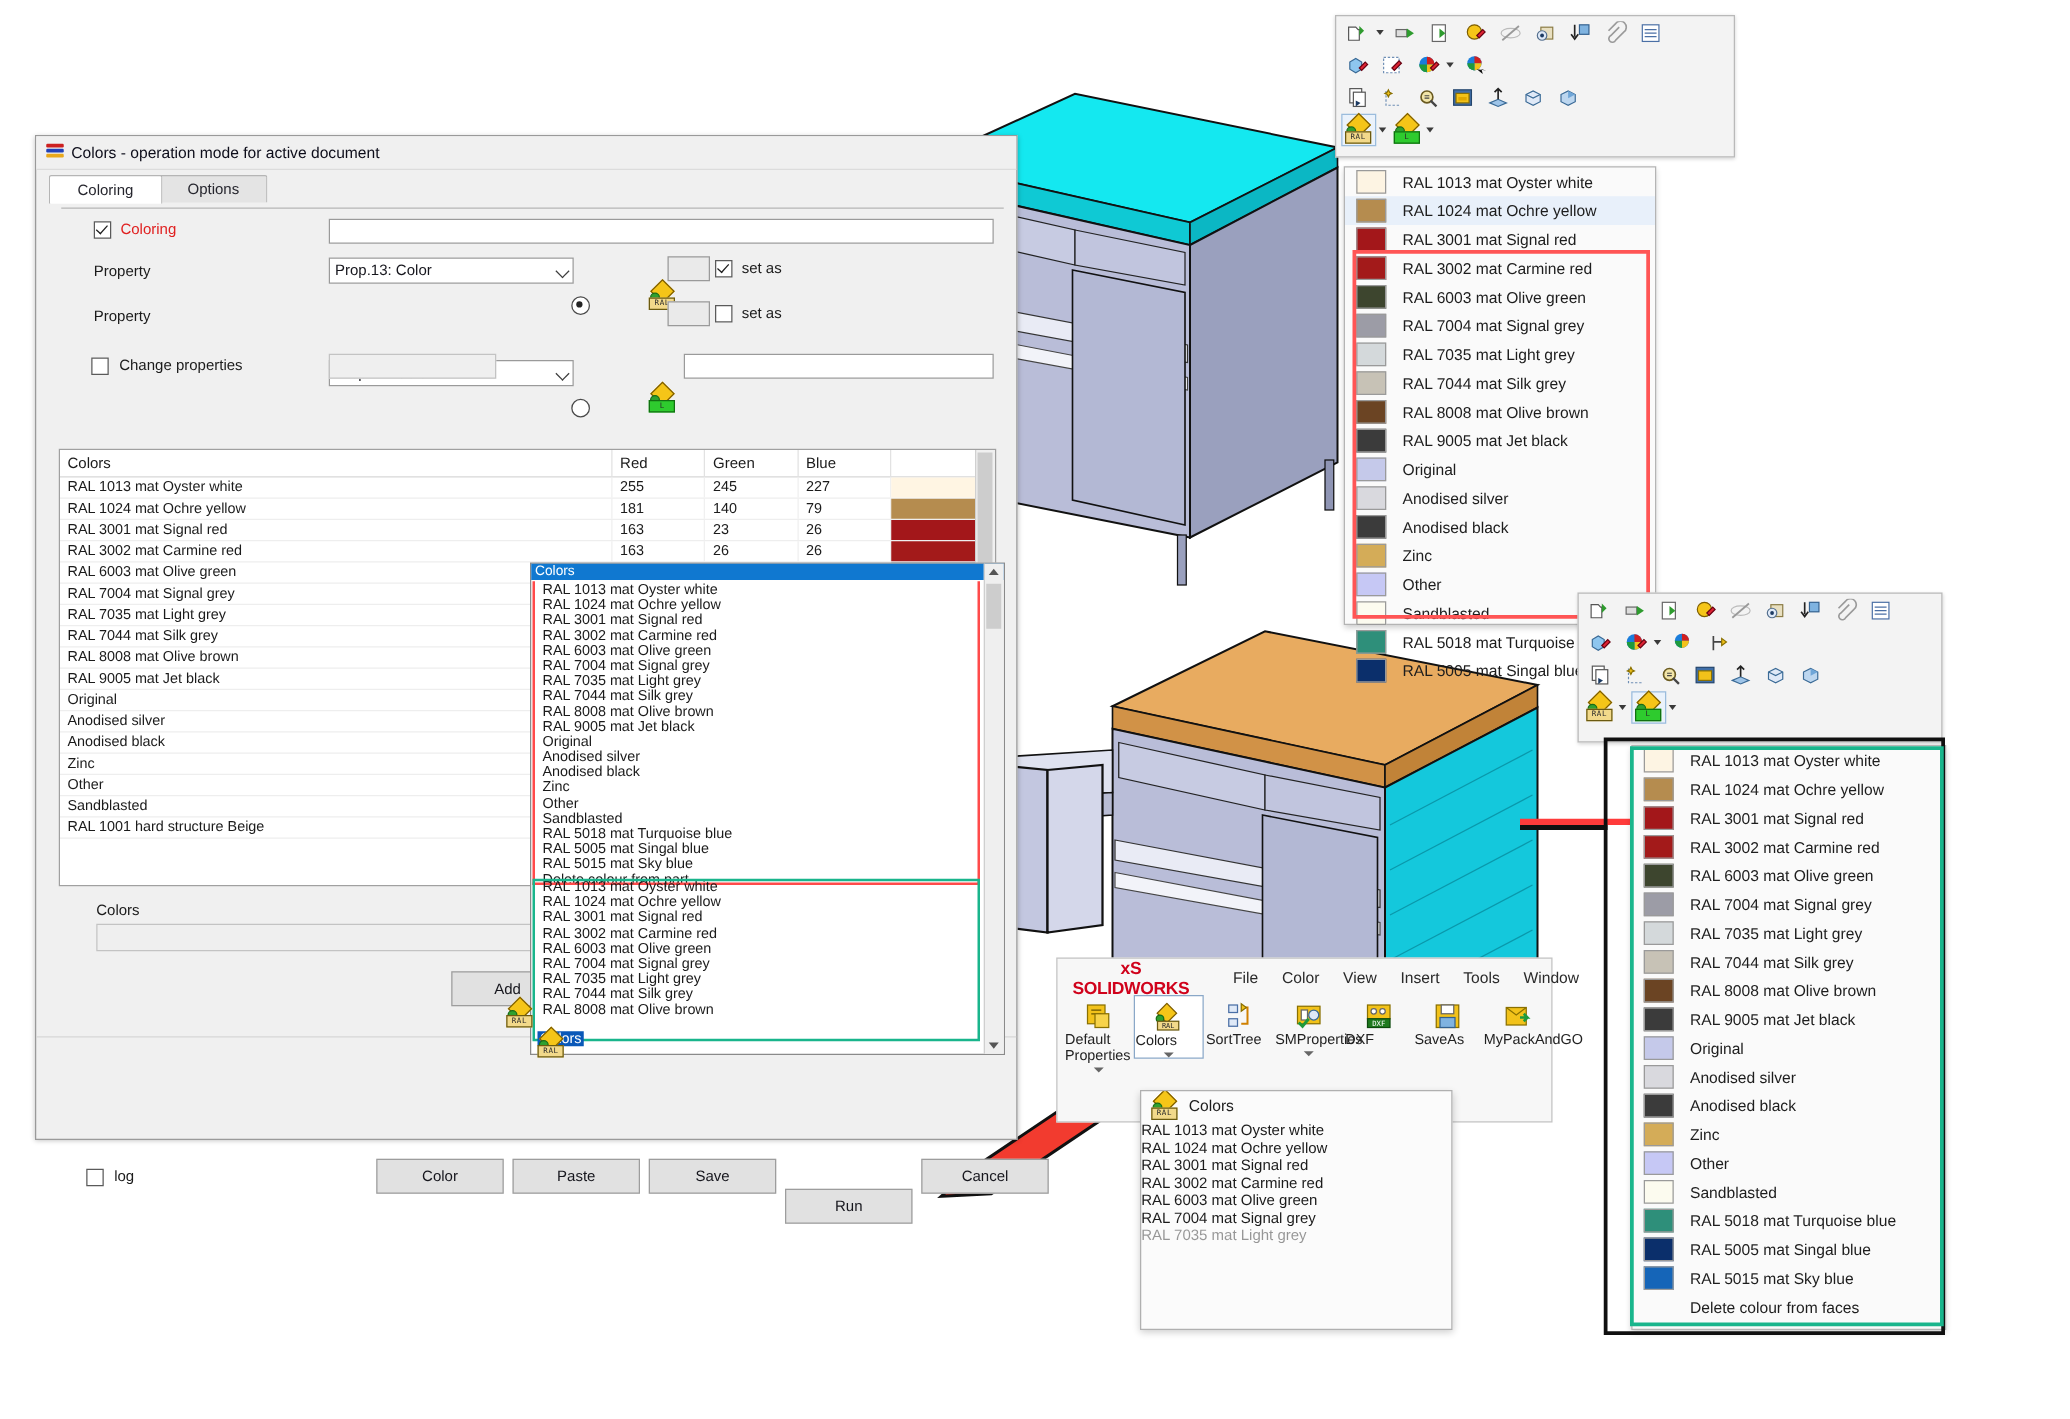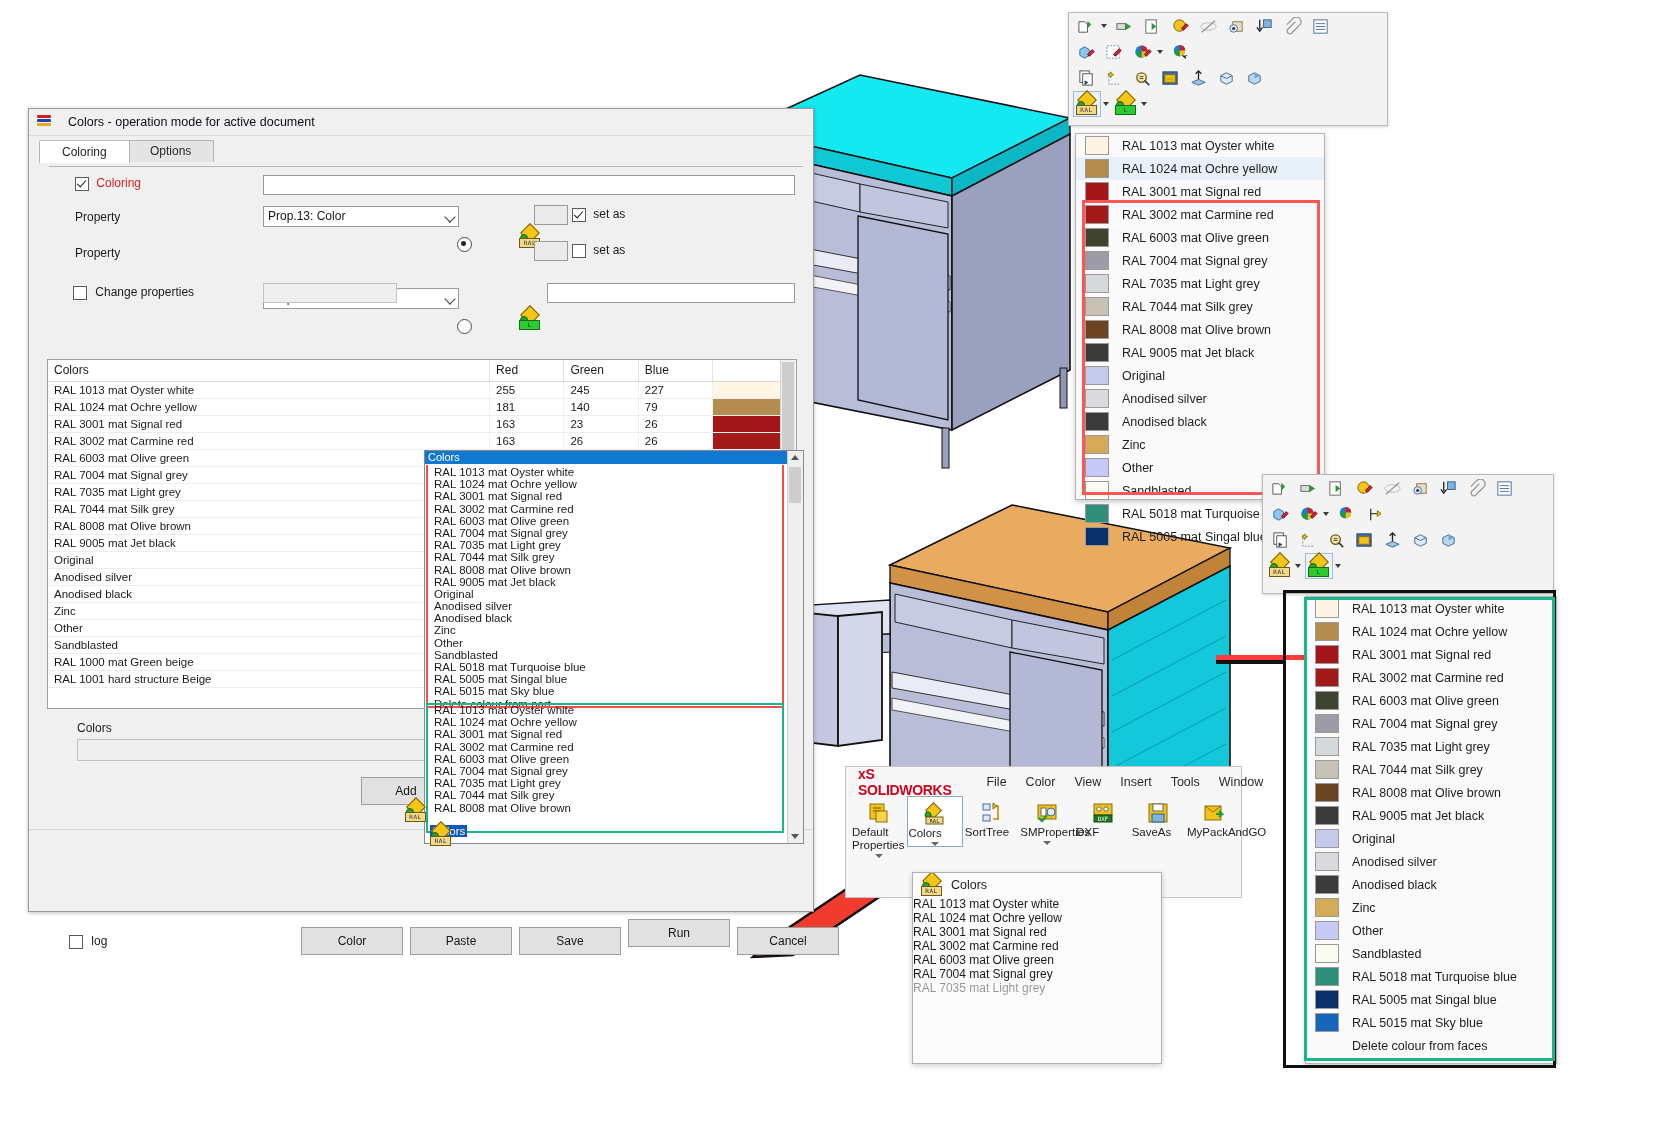--- a/index.html
+++ b/index.html
@@ -14,21 +14,21 @@
   
   #colors-dialog{
     left:28px;top:108px;width:784px;height:802px;
     background:#f0f0f0;border:1px solid #9a9a9a;
     box-shadow:0 1px 4px rgba(0,0,0,.25);
   }
   #dlg-titlebar{
     height:26px;background:#f0f0f0;display:flex;align-items:center;
     padding-left:8px;border-bottom:1px solid #dcdcdc;
   }
-  #dlg-titlebar .ttl{font-size:12.5px;color:#0d0d1a;margin-left:17px;}
+  #dlg-titlebar .ttl{font-size:12.5px;color:#0d0d1a;margin-left:6px;}
   .waves{width:14px;height:14px;position:relative;}
   .waves i{position:absolute;left:0;width:14px;height:3px;border-radius:1px;display:block;}
   .waves i:nth-child(1){top:0;background:#cc2020;}
   .waves i:nth-child(2){top:4px;background:#2040b8;}
   .waves i:nth-child(3){top:8px;background:#e8a81c;}
 
   
   #dlg-tabs{height:22px;position:relative;margin:4px 0 0 10px;}
   .tab{
     position:absolute;top:0;height:21px;line-height:21px;padding:0 22px;
@@ -117,21 +117,21 @@
 
   
   .cmenu{background:#fafafa;border:1px solid #b4b4b4;box-shadow:0 2px 5px rgba(0,0,0,.22);}
   .cmenu .ci{display:flex;align-items:center;height:23px;padding-left:9px;font-size:12.5px;color:#1d1d1d;}
   .cmenu .sw{width:22px;height:17px;border:1px solid #9a9a9a;margin-right:13px;flex:none;}
   .cmenu .lb{white-space:nowrap;}
 
   
   #sw-ribbon{left:845px;top:766px;width:395px;height:130px;background:#f7f7f7;border:1px solid #c4c4c4;}
   #sw-menu{display:flex;align-items:center;height:29px;padding-left:12px;gap:19px;font-size:12.5px;color:#2a2a2a;}
-  .sw-logo{font-weight:bold;color:#d0021b;font-size:14px;letter-spacing:-.3px;margin-right:16px;}
+  .sw-logo{font-weight:bold;color:#d0021b;font-size:14px;letter-spacing:-.3px;margin-right:16px;text-align:center;}
   #sw-cmds{display:flex;align-items:flex-start;height:62px;padding-left:6px;gap:2px;}
   .sw-cmd{width:54px;font-size:11.5px;color:#222;padding-top:4px;}
   .sw-cmd.sel{border:1px solid #8aa8c8;background:#fff;}
   .sw-cmd .ic{height:26px;display:flex;align-items:center;justify-content:center;}
   .sw-cmd .lbl{line-height:13px;}
   #sw-tabs{display:flex;align-items:center;height:22px;padding-left:6px;font-size:12px;color:#333;gap:10px;border-top:1px solid #e0e0e0;}
   .arrow-dd{width:0;height:0;border-left:4px solid transparent;border-right:4px solid transparent;border-top:4px solid #666;margin:2px auto 0;}
 
   
   #ctx-colors{left:912px;top:872px;width:248px;height:190px;background:#fbfbfb;border:1px solid #b0b0b0;box-shadow:0 2px 6px rgba(0,0,0,.2);overflow:hidden;}
@@ -409,27 +409,20 @@
             <div class="c-sw" style="background: rgb(198, 200, 245);"></div>
           </div>
           <div class="ct-row">
             <div class="c-name">Sandblasted</div>
             <div class="c-num"></div>
             <div class="c-num"></div>
             <div class="c-num"></div>
             <div class="c-sw" style="background: rgb(252, 251, 239);"></div>
           </div>
           <div class="ct-row">
-            <div class="c-name">RAL 1000 mat Green beige</div>
-            <div class="c-num"></div>
-            <div class="c-num"></div>
-            <div class="c-num"></div>
-            <div class="c-sw" style="background: rgb(197, 180, 138);"></div>
-          </div>
-          <div class="ct-row">
             <div class="c-name">RAL 1001 hard structure Beige</div>
             <div class="c-num"></div>
             <div class="c-num"></div>
             <div class="c-num"></div>
             <div class="c-sw" style="background: rgb(208, 176, 132);"></div>
           </div>
         </div>
       <div id="tbl-scroll">
           <div class="thumb"></div>
         </div>
@@ -445,21 +438,21 @@
     <div class="abs" style="left:0;right:0;top:670px;height:1px;background:#d6d6d6;"></div>
 
     
     <span class="abs" style="left:40px;top:776px;">
       <span class="cb"></span>
       <span class="row-label" style="position:relative;left:5px;top:-2px;">log</span>
     </span>
     <div class="btn abs" style="left:272px;top:768px;width:100px;">Color</div>
     <div class="btn abs" style="left:381px;top:768px;width:100px;">Paste</div>
     <div class="btn abs" style="left:490px;top:768px;width:100px;">Save</div>
-    <div class="btn abs" style="left:599px;top:760px;width:100px;">Run</div>
+    <div class="btn abs" style="left:599px;top:792px;width:100px;">Run</div>
     <div class="btn abs" style="left:708px;top:768px;width:100px;">Cancel</div>
   </div>
 </div>
 
 
 <div id="float-list" class="abs">
   <div id="fl-head">Colors</div>
   <div id="fl-items-red" style="position:absolute;left:5px;top:15px;width:350px;">
       <div class="fl-item">RAL 1013 mat Oyster white</div>
       <div class="fl-item">RAL 1024 mat Ochre yellow</div>

